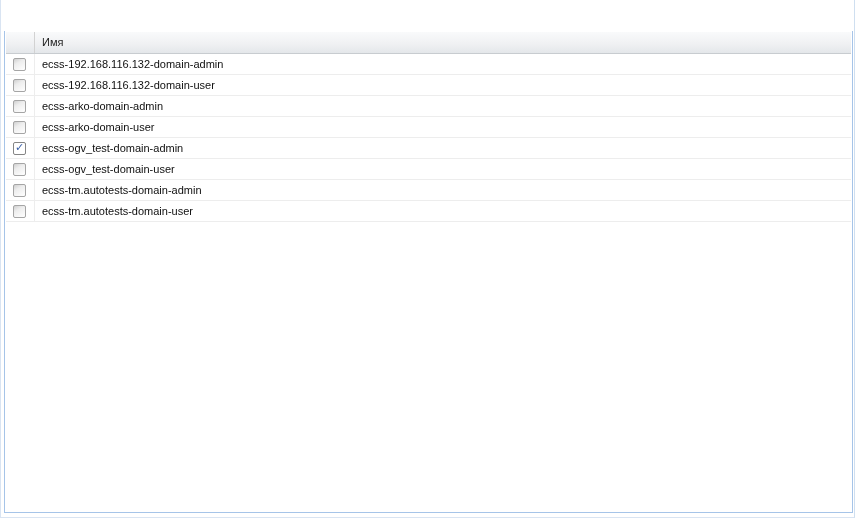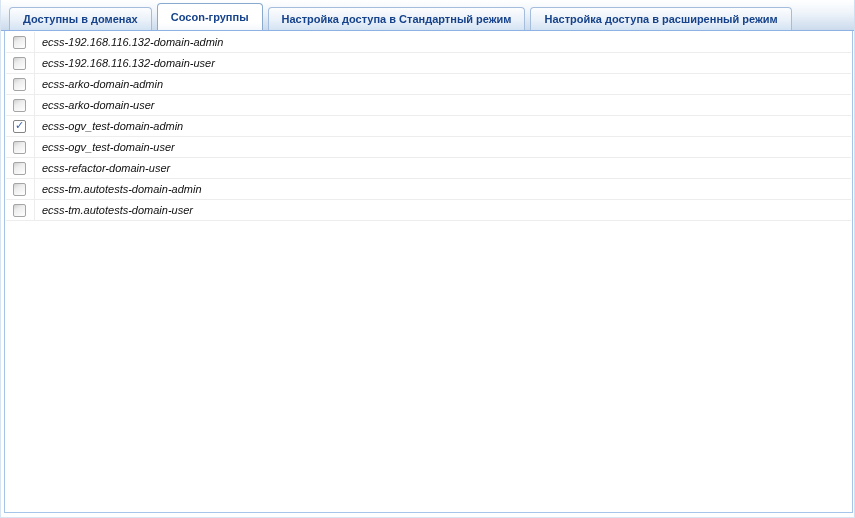--- a/index.html
+++ b/index.html
@@ -81,21 +81,20 @@
     color: #222222;
     cursor: pointer;
   }
   .grid-rows { background: #ffffff; }
   .grid-row {
     display: flex;
     height: 21px;
     border-bottom: 1px solid #ededed;
     background: #ffffff;
     cursor: default;
-    font-style: italic;
   }
   .cell-check {
     width: 29px;
     border-right: 1px solid #ededed;
     display: flex;
     align-items: center;
   }
   .cell-name {
     flex: 1;
     padding-left: 7px;
@@ -125,28 +124,26 @@
     line-height: 11px;
   }
   .checkbox .tick { display: none; }
   .checkbox.checked .tick { display: block; margin-top: -1px; }
 </style>
 </head>
 <body>
 
 <div class="frame">
 
-  <div class="tabstrip">
-      <div class="tab"><span>Доступны в доменах</span></div>
-      <div class="tab active"><span>Cocon-группы</span></div>
-      <div class="tab"><span>Настройка доступа в Стандартный режим</span></div>
-      <div class="tab"><span>Настройка доступа в расширенный режим</span></div>
-    </div>
 
   <div class="panel-body">
+    <div class="grid-header">
+      <div class="hcell-check"></div>
+      <div class="hcell-name">Имя</div>
+    </div>
     <div class="grid-rows">
         <div class="grid-row">
     <div class="cell-check">
       <span class="checkbox"></span>
     </div>
     <div class="cell-name">ecss-192.168.116.132-domain-admin</div>
   </div>
         <div class="grid-row">
     <div class="cell-check">
       <span class="checkbox"></span>
@@ -176,26 +173,20 @@
         <div class="grid-row">
     <div class="cell-check">
       <span class="checkbox"></span>
     </div>
     <div class="cell-name">ecss-ogv_test-domain-user</div>
   </div>
         <div class="grid-row">
     <div class="cell-check">
       <span class="checkbox"></span>
     </div>
-    <div class="cell-name">ecss-refactor-domain-user</div>
-  </div>
-        <div class="grid-row">
-    <div class="cell-check">
-      <span class="checkbox"></span>
-    </div>
     <div class="cell-name">ecss-tm.autotests-domain-admin</div>
   </div>
         <div class="grid-row">
     <div class="cell-check">
       <span class="checkbox"></span>
     </div>
     <div class="cell-name">ecss-tm.autotests-domain-user</div>
   </div>
       </div>
   </div>

